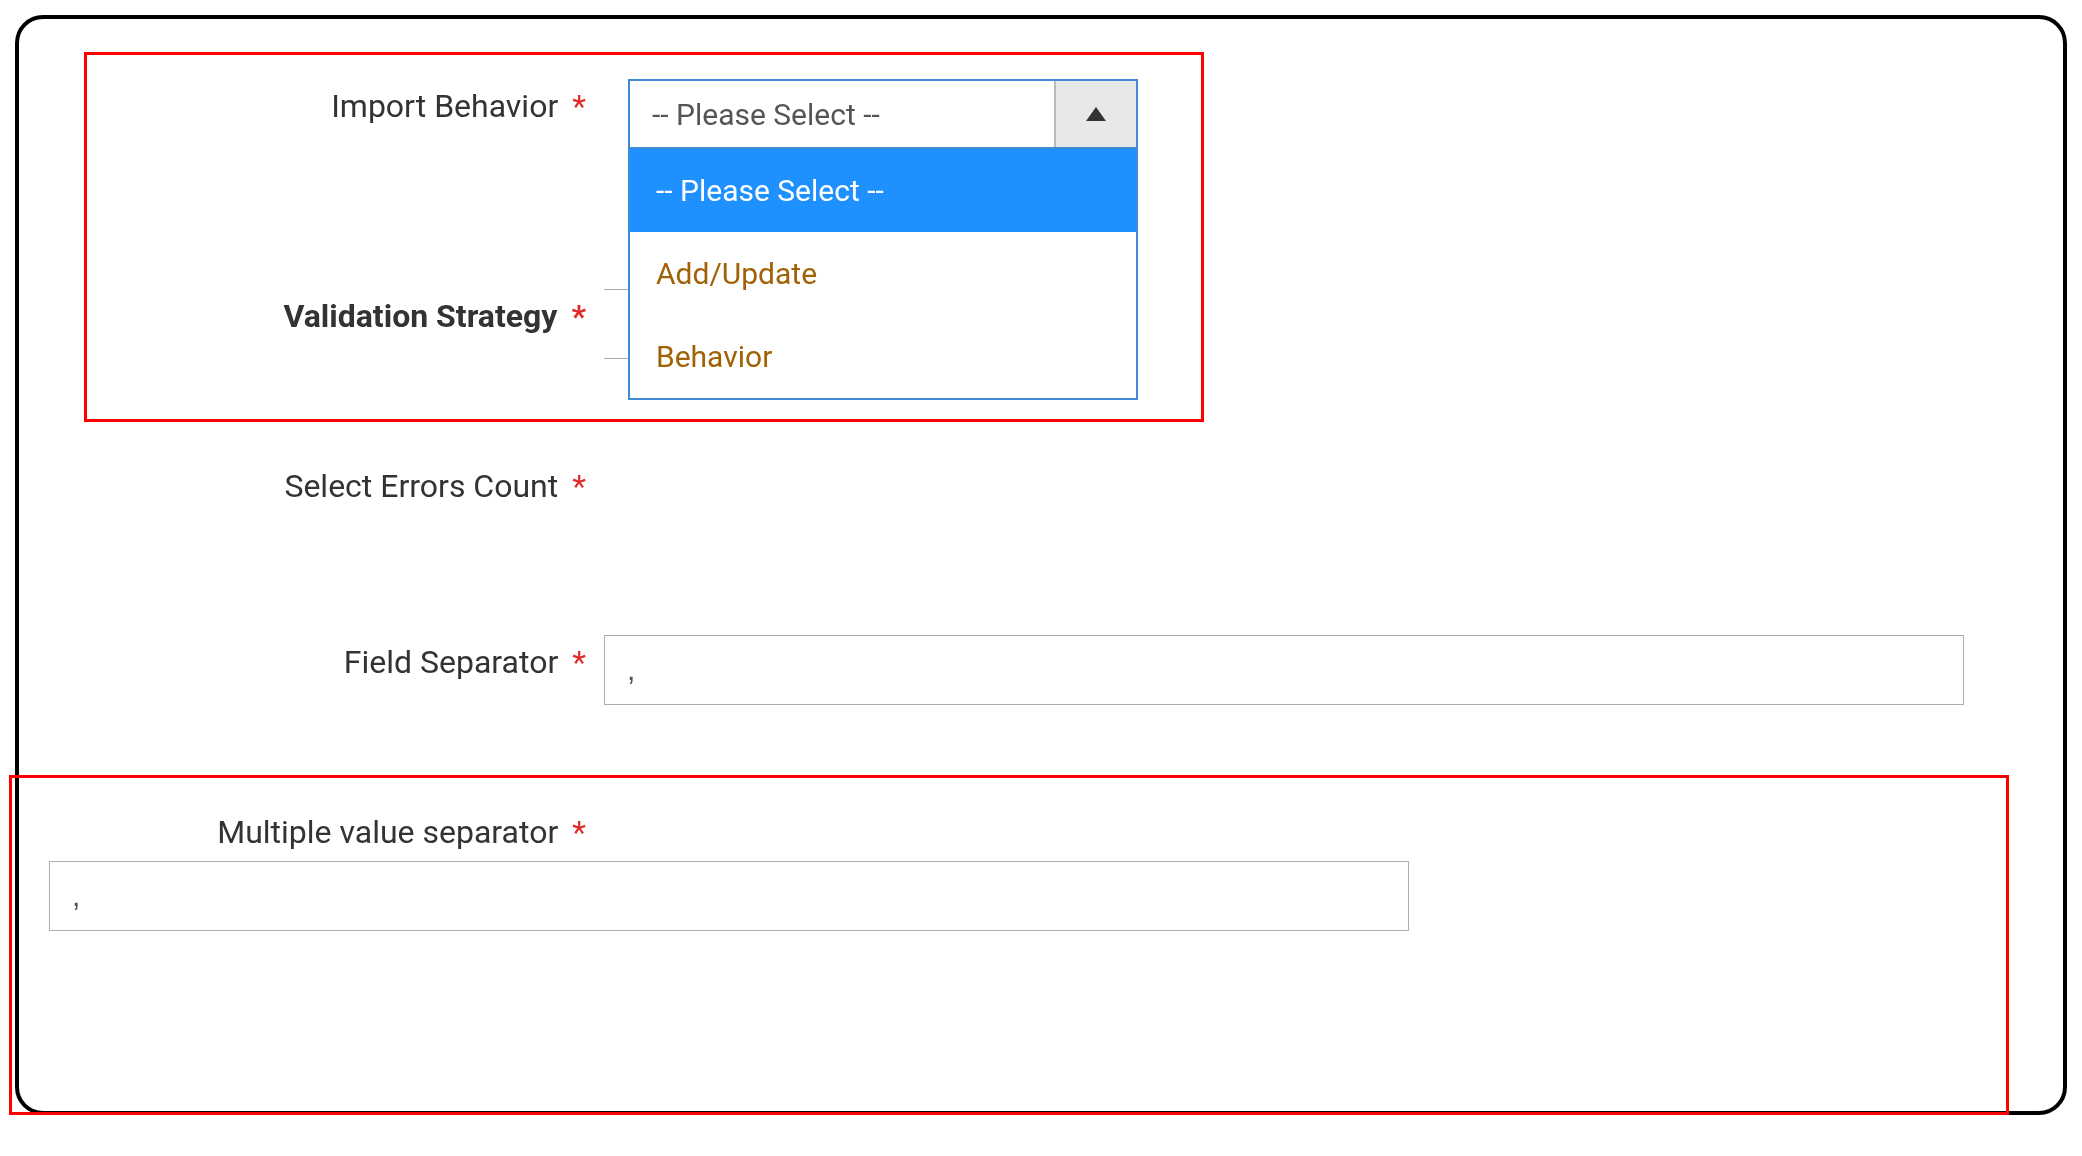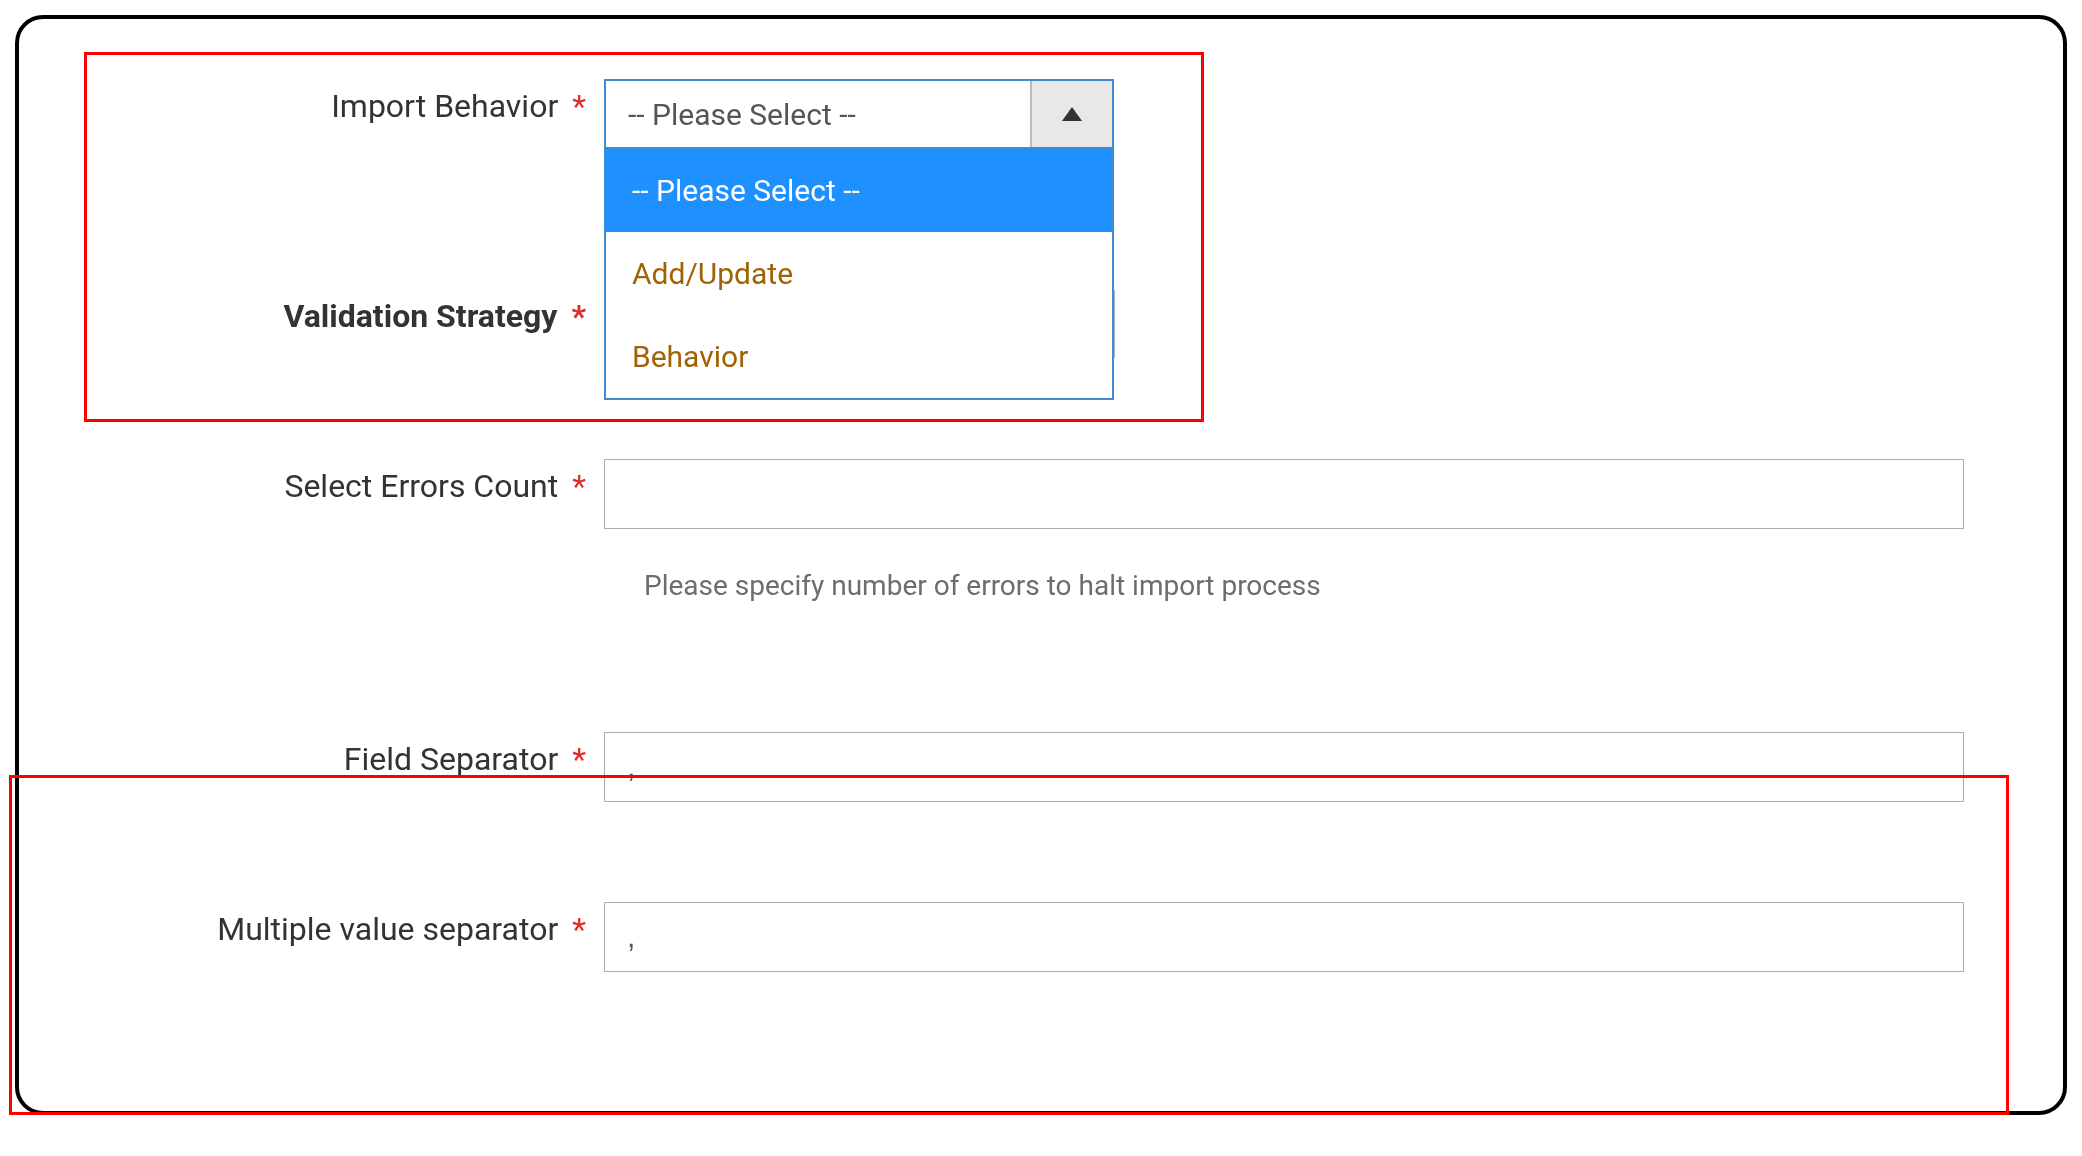--- a/index.html
+++ b/index.html
@@ -128,33 +128,35 @@
       border: 3px solid #f00;
       left: -10px;
       top: 756px;
       width: 2000px;
       height: 340px;
       pointer-events: none;
       z-index: 50;
     }
     .row-import-behavior {
       padding-top: 20px;
+      gap: 24px;
     }
     .row-validation {
       margin-top: 130px;
       font-weight: bold;
     }
     .row-allowed-errors {
       margin-top: 90px;
     }
     .row-field-sep {
       margin-top: 120px;
     }
     .row-multiple-sep {
       margin-top: 90px;
+      flex-direction: column;
     }
     .validation-field-col {
       position: relative;
       padding-top: 10px;
       width: 530px;
     }
     .validation-placeholder {
       width: 510px;
       height: 70px;
       border: 1px solid #adadad;
@@ -212,24 +214,20 @@
         <div class="validation-end-box"></div>
       </div>
     </div>
   </div>
 
   <div class="form-row row-allowed-errors">
     <div class="label-col">
       <span>Select Errors Count</span>
       <span class="required-mark">*</span>
     </div>
-    <div class="field-col">
-      <input type="text" class="text-input" value="" style="">
-      <div class="help-text">Please specify number of errors to halt import process</div>
-    </div>
   </div>
 
   <div class="form-row row-field-sep">
     <div class="label-col">
       <span>Field Separator</span>
       <span class="required-mark">*</span>
     </div>
     <div class="field-col">
       <input type="text" class="text-input" value="," style="">
     </div>

